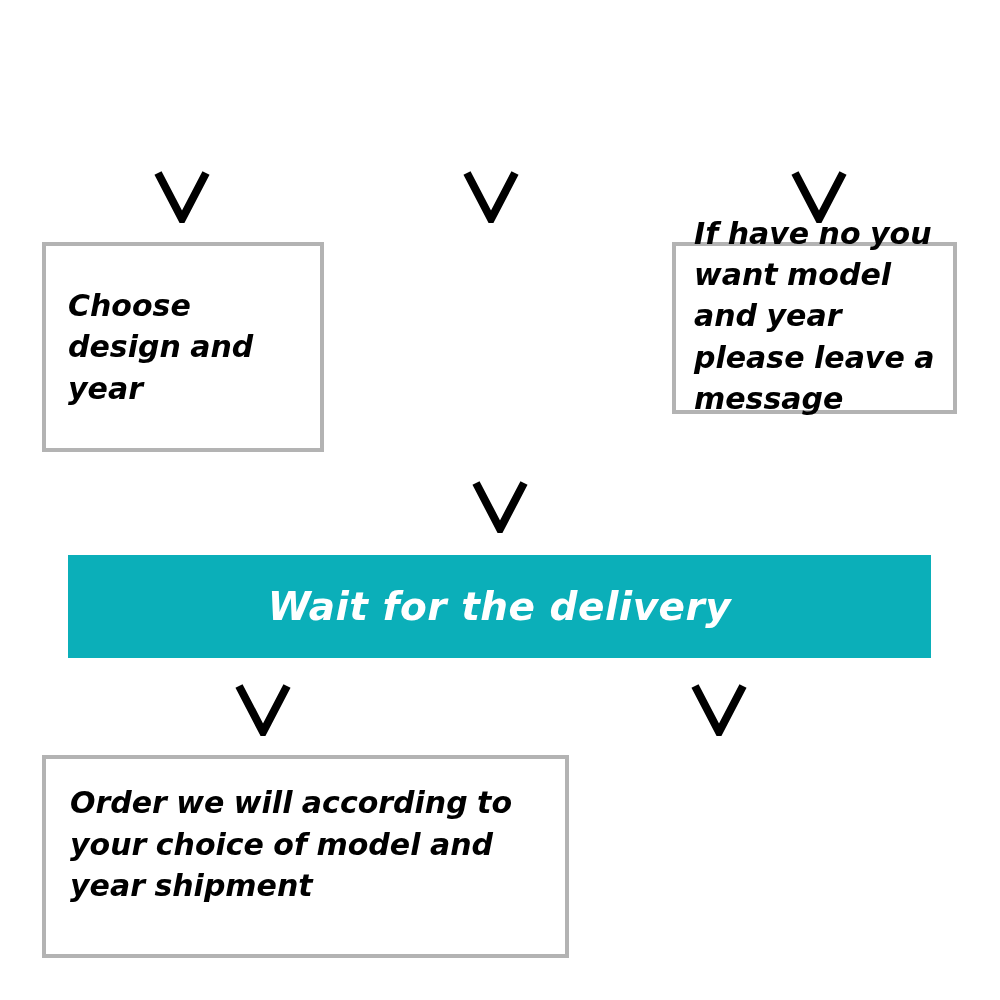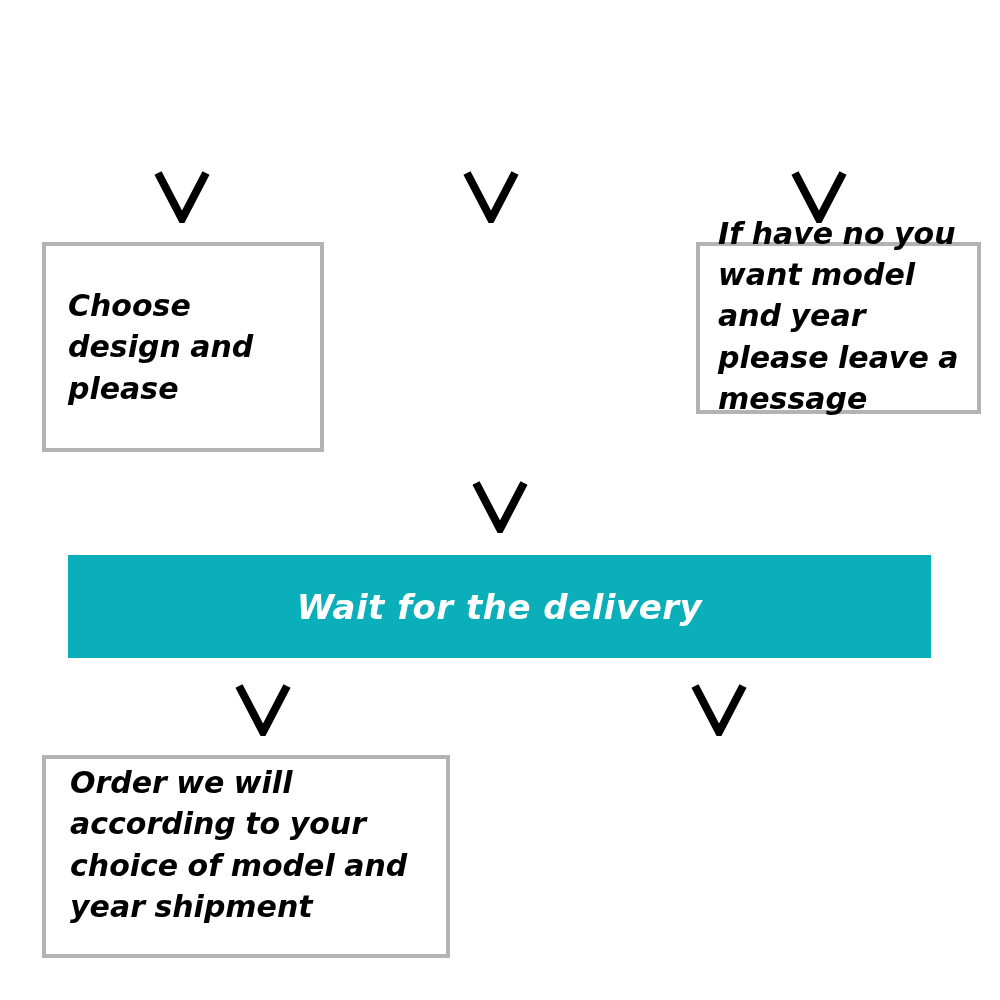--- a/index.html
+++ b/index.html
@@ -37,21 +37,21 @@
     top: 42px;
     width: 863px;
     height: 106px;
     font-size: 47px;
   }
   #banner-mid {
     left: 68px;
     top: 555px;
     width: 863px;
     height: 103px;
-    font-size: 34px;
+    font-size: 39px;
   }
 
   
   .box {
     position: absolute;
     box-sizing: border-box;
     background: #ffffff;
     border: 4px solid #b3b3b3;
     display: flex;
     align-items: center;
@@ -66,25 +66,25 @@
     font-style: italic;
     font-size: 30px;
     line-height: 1.38;
     text-align: left;
     word-spacing: -1px;
   }
 
   
   #box-design  { left: 42px;  top: 242px; width: 282px; height: 210px; }
   #box-model   { left: 358px; top: 242px; width: 285px; height: 210px; }
-  #box-message { left: 696px; top: 242px; width: 285px; height: 172px; }
+  #box-message { left: 672px; top: 242px; width: 285px; height: 172px; }
   #box-message .box-text { padding: 0 18px; }
 
   
-  #box-shipment    { left: 42px;  top: 755px; width: 408px; height: 203px; }
+  #box-shipment    { left: 42px;  top: 755px; width: 527px; height: 203px; }
   #box-cooperation { left: 519px; top: 755px; width: 438px; height: 203px; }
   #box-shipment .box-text,
   #box-cooperation .box-text { padding: 0 24px; }
 
   
   #box-message .box-text,
   #box-shipment .box-text,
   #box-cooperation .box-text { margin-bottom: 24px; }
 
   
@@ -129,21 +129,21 @@
         <path d="M5 4 L29 50 L53 4" stroke="#000000"></path>
       </svg>
   </div>
   <div id="chevron-to-message" class="chevron">
     <svg viewBox="0 0 58 54" aria-hidden="true">
         <path d="M5 4 L29 50 L53 4" stroke="#000000"></path>
       </svg>
   </div>
 
   <div id="box-design" class="box" style="border-color: rgb(179, 179, 179); background-color: rgb(255, 255, 255);">
-    <span class="box-text" style="color: rgb(0, 0, 0);">Choose design and please</span>
+    <span class="box-text" style="color: rgb(0, 0, 0);">Choose design and year</span>
   </div>
 
 
   <div id="box-message" class="box" style="border-color: rgb(179, 179, 179); background-color: rgb(255, 255, 255);">
     <span class="box-text" style="color: rgb(0, 0, 0);">If have no you want model and year please leave a message</span>
   </div>
 
   <div id="chevron-to-wait" class="chevron">
     <svg viewBox="0 0 58 54" aria-hidden="true">
         <path d="M5 4 L29 50 L53 4" stroke="#000000"></path>

